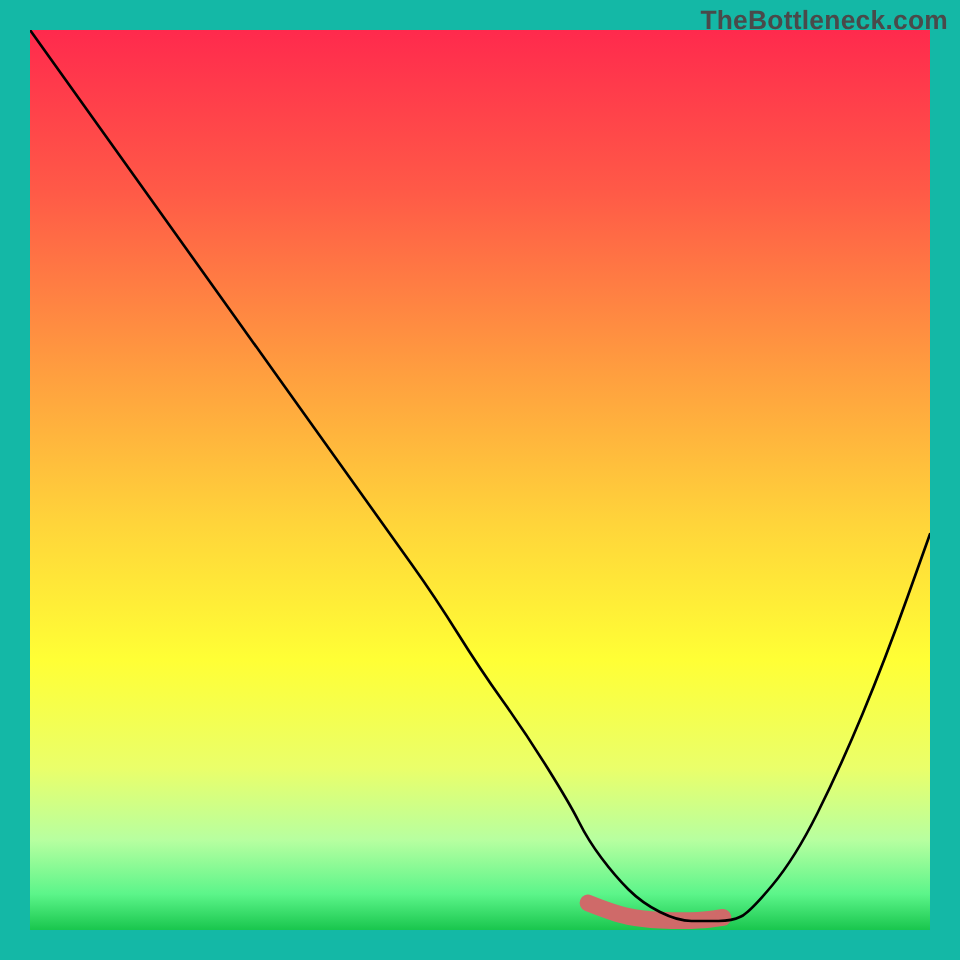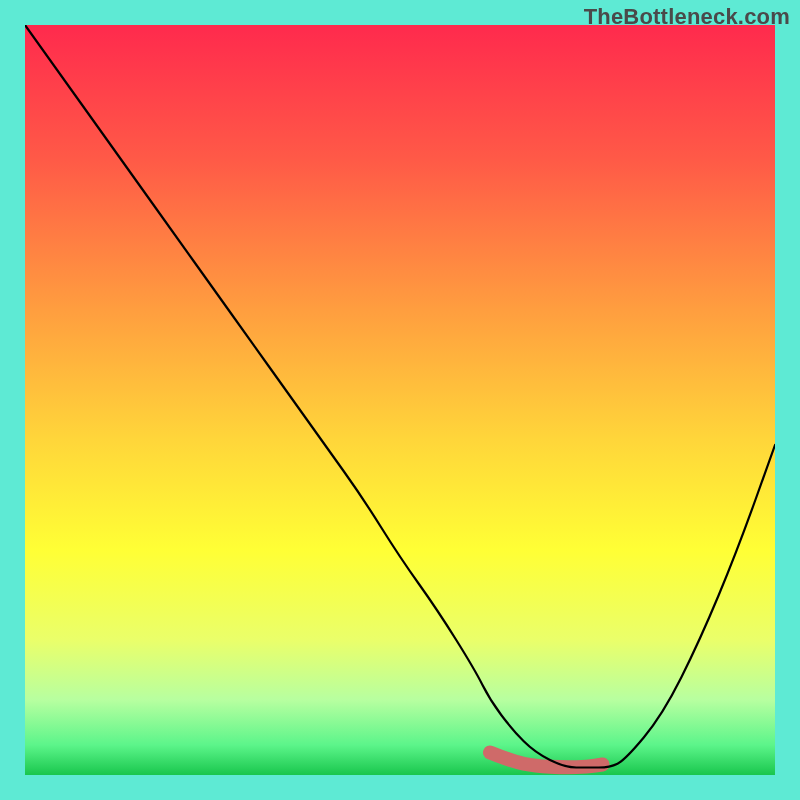--- a/index.html
+++ b/index.html
@@ -8,21 +8,21 @@
     width: 800px;
     height: 800px;
     background: #000;
     font-family: Arial, Helvetica, sans-serif;
     overflow: hidden;
   }
   .frame {
     position: relative;
     width: 800px;
     height: 800px;
-    background: #5eead4;
+    background: #14b8a6;
   }
   .plot-area {
     position: absolute;
     left: 25px;
     top: 25px;
     width: 750px;
     height: 750px;
   }
   .watermark {
     position: absolute;

